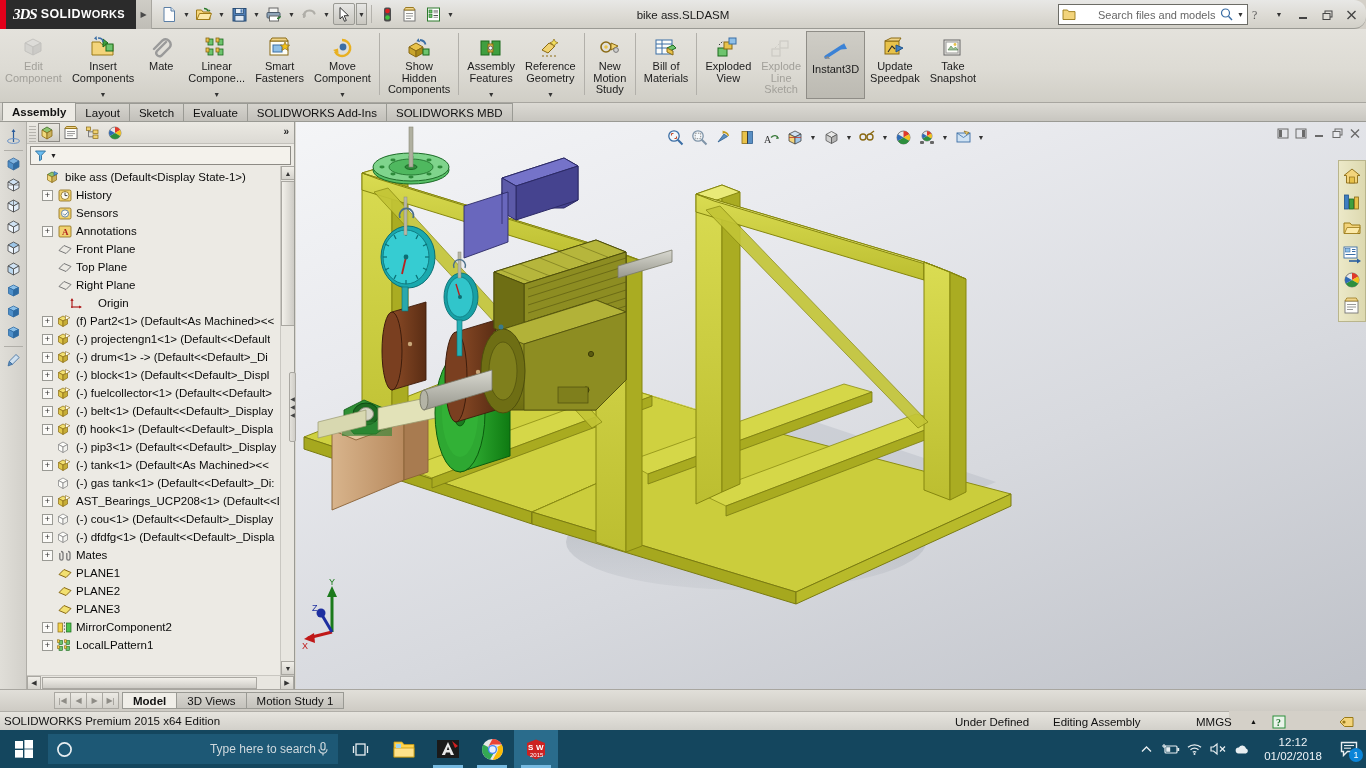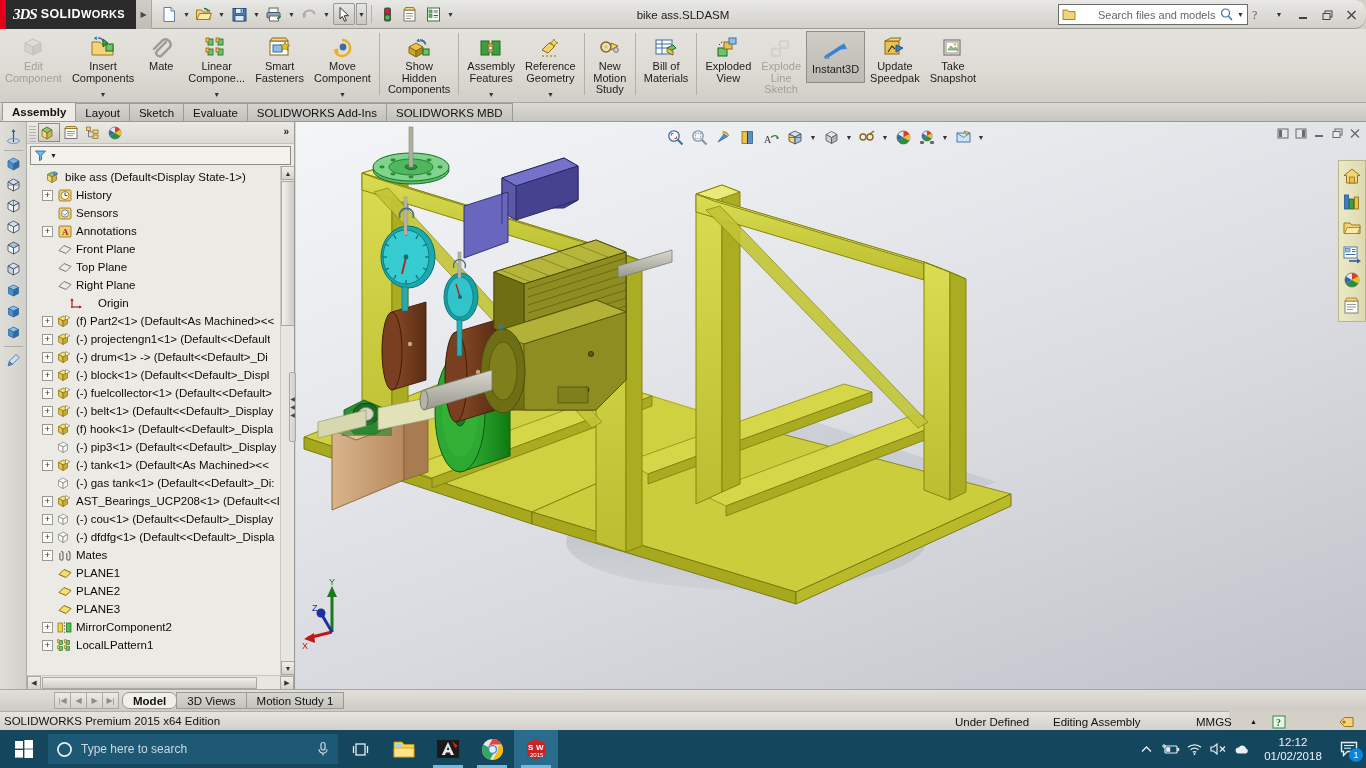--- a/index.html
+++ b/index.html
@@ -93,21 +93,21 @@
     min-width: 44px; height: 74px;
     display: flex; flex-direction: column; align-items: center;
     padding: 4px 5px 0 5px;
     text-align: center; color: #1c1c1c; font-size: 11px; line-height: 11.5px;
     position: relative;
   }
   .rb-item.disabled { color: #a2a09a; }
   .rb-item.active {
     background: linear-gradient(to bottom,#cfcdc6,#bcbab2);
     border: 1px solid #8f8d87;
-    height: 52px;
+    height: 68px;
     margin-top: 2px;
   }
   .rb-icon { height: 26px; display: flex; align-items: flex-end; justify-content: center; margin-bottom: 2px; }
   .rb-label { white-space: pre-line; }
   .rb-caret { position: absolute; bottom: 3px; left: 50%; transform: translateX(-50%); font-size: 7px; color: #333; }
   .rb-sep { width: 1px; background: #b2b0aa; height: 62px; margin: 4px 3px; }
 
   
   .tabstrip {
     position: absolute; left: 0; top: 103px; width: 1366px; height: 19px;
@@ -259,21 +259,21 @@
     display: flex; align-items: center; justify-content: center;
     color: #8e8c86; font-size: 8px; margin-right: -1px;
   }
   .btab {
     height: 17px; padding: 0 10px; display: flex; align-items: center;
     font-size: 11.5px; color: #111;
     border: 1px solid #9a9a94;
     background: linear-gradient(to bottom,#d8d6d0,#c4c2bc);
     margin-right: -1px;
   }
-  .btab.active { background: #f0eee8; font-weight: bold; border-radius: 7px; }
+  .btab.active { background: #f0eee8; font-weight: bold; }
 
   
   .statusbar {
     position: absolute; left: 0; top: 711px; width: 1229px; height: 19px;
     background: linear-gradient(to bottom,#e6e4de,#d2d0ca);
     border-top: 1px solid #b0aea8;
     display: flex; align-items: center; font-size: 11.5px; color: #111;
   }
   .sb-left { padding-left: 4px; }
   .sb-cell { position: absolute; top: 0; height: 19px; display: flex; align-items: center; }
@@ -283,21 +283,21 @@
     position: absolute; left: 0; top: 730px; width: 1366px; height: 38px;
     background: #14465e;
     display: flex; align-items: center;
   }
   .start-btn { width: 48px; height: 38px; display: flex; align-items: center; justify-content: center; }
   .tb-search {
     width: 290px; height: 30px; background: #1d5875;
     display: flex; align-items: center; padding: 0 8px;
     color: #cfd9de; font-size: 12px;
   }
-  .tb-search .txt { flex: 1; margin-left: 8px; }
+  .tb-search .txt { flex: 1; margin-left: 8px; text-align: right; }
   .tb-icon { width: 44px; height: 38px; display: flex; align-items: center; justify-content: center; position: relative; }
   .tb-icon.open::after {
     content: ""; position: absolute; bottom: 0; left: 7px; width: 30px; height: 3px;
     background: #76b9e0;
   }
   .tb-icon.active { background: #2a6c8c; }
   .tray { position: absolute; right: 0; top: 0; height: 38px; display: flex; align-items: center; }
   .tray-ico { width: 24px; height: 38px; display: flex; align-items: center; justify-content: center; color: #e8eef1; font-size: 12px; }
   .clock {
     width: 78px; height: 38px; display: flex; flex-direction: column;

